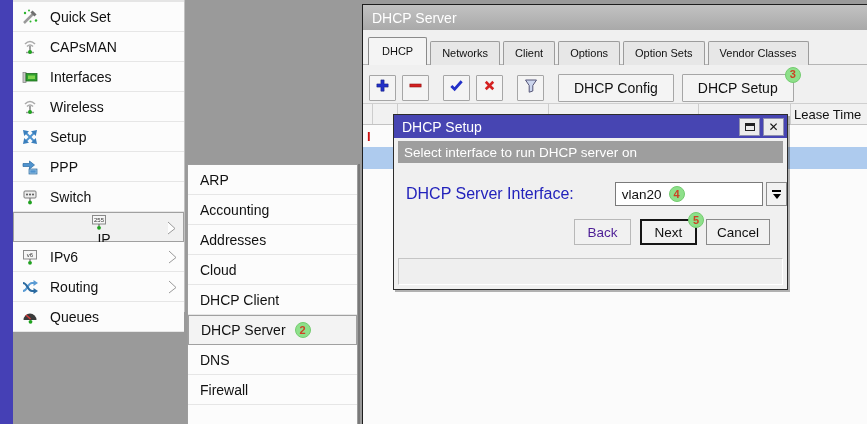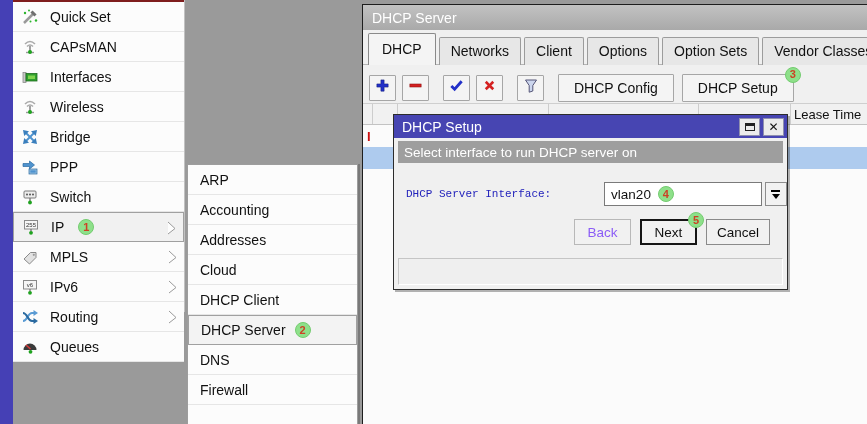--- a/index.html
+++ b/index.html
@@ -17,33 +17,33 @@
     display:inline-flex; align-items:center; justify-content:center;
     width:16px; height:16px; border-radius:50%;
     background:#8ee08a; border:1px solid #74cc70;
     color:#cc4125; font-size:11px; font-weight:bold; line-height:1;
     flex:0 0 auto;
   }
 
   
   .sidebar {
     position:absolute; left:0; top:0; width:185px; height:312px;
-    background:#7f1d1d; border-right:1px solid #c2c2c2;
+    background:#e5e5e5; border-right:1px solid #c2c2c2;
   }
   .accent-bar { position:absolute; left:0; top:0; width:13px; height:424px; background:#4540b5; }
   .menu { position:absolute; left:13px; top:2px; right:0; }
   .menu-item {
     height:30px; display:flex; align-items:center;
     padding:0 6px 0 7px; border-bottom:1px solid #e6e6e6;
     background:#fcfcfc; position:relative; cursor:default;
   }
   .menu-item .mi-icon { width:20px; height:18px; display:flex; align-items:center; justify-content:center; }
   .menu-item .mi-label { font-size:14px; margin-left:10px; white-space:nowrap; }
   .menu-item .mi-badge { margin-left:14px; }
-  .menu-item.selected { border:1px solid #a0a0a0; background:#f1f1f1; }
+  .menu-item.selected { border:1px solid #a0a0a0; background:#f1f1f1;flex-direction:column; }
   .mi-arrow { position:absolute; right:7px; top:8px; }
 
   
   .submenu {
     position:absolute; left:187px; top:164px; width:171px; height:260px;
     background:#fcfcfc; border:1px solid #9d9d9d; border-bottom:none;
     box-shadow:2px 0 0 rgba(60,60,60,.35);
   }
   .sub-item {
     height:30px; display:flex; align-items:center;
@@ -61,21 +61,21 @@
   .win-titlebar {
     height:25px; background:linear-gradient(#c2c2c2,#a9a9a9);
     display:flex; align-items:center; padding-left:9px;
     color:#fff; font-size:14px;
   }
   .tabbar {
     display:flex; align-items:flex-end; height:35px;
     padding:4px 0 0 5px; border-bottom:1px solid #b5b5b5;
   }
   .tab {
-    font-size:14px; padding:5px 11px 6px 11px;
+    font-size:11px; padding:5px 11px 6px 11px;
     border:1px solid #9c9c9c; border-bottom:none;
     background:#e7e7e7; margin-right:3px;
     border-radius:2px 2px 0 0; position:relative; top:1px;
     white-space:nowrap; cursor:default;
   }
   .tab.active { background:#f4f4f4; padding:7px 13px 8px 13px; border-color:#8a8a8a; z-index:2; }
   .toolbar { display:flex; align-items:center; padding:7px 0 0 6px; height:38px; }
   .tb-btn {
     width:27px; height:26px; background:#f4f4f4;
     border:1px solid #a6a6a6; border-radius:1px;
@@ -117,39 +117,39 @@
     display:flex; align-items:center; justify-content:center;
     margin-left:3px; font-size:12px; color:#111; cursor:default;
   }
   .max-glyph { width:10px; height:8px; border:1px solid #222; border-top:3px solid #222; }
   .dlg-msgbar {
     margin:3px 4px 0 4px; height:22px; background:#9e9e9e;
     color:#fff; font-size:13.5px; display:flex; align-items:center; padding-left:6px;
     white-space:nowrap;
   }
   .dlg-row { display:flex; align-items:center; margin-top:19px; padding-left:12px; }
-  .dlg-label { color:#2222bb; font-size:11px; width:172px; white-space:nowrap;font-family:Liberation Mono, monospace; }
+  .dlg-label { color:#2222bb; font-size:16px; width:172px; white-space:nowrap; }
   .textfield {
     width:172px; height:24px; background:#fff; border:1px solid #7a7a7a;
     display:flex; align-items:center; padding-left:6px; font-size:13.5px; gap:7px;margin-left:41px;
   }
   .dd-btn {
     width:24px; height:24px; margin-left:3px; background:#f2f2f2;
     border:1px solid #8d8d8d; display:flex; flex-direction:column;
     align-items:center; justify-content:center; cursor:default;
   }
   .dd-btn .bar { width:9px; height:2px; background:#000; margin-bottom:2px; }
   .dd-btn .tri { width:0; height:0; border-left:4.5px solid transparent; border-right:4.5px solid transparent; border-top:5px solid #000; }
   .dlg-buttons { display:flex; justify-content:flex-end; gap:9px; margin-top:13px; padding-right:17px; }
   .dlg-btn {
     min-width:57px; height:26px; background:#f1f1f1; border:1px solid #8a8a8a;
     font-size:13.5px; display:flex; align-items:center; justify-content:center;
     padding:0 10px; position:relative; cursor:default; color:#111;
   }
-  .dlg-btn.disabled { color:#8b5cf6; border-color:#b8b8b8; }
+  .dlg-btn.disabled { color:#4c1d95; border-color:#b8b8b8; }
   .dlg-btn.default { border:2px solid #151515; }
   .dlg-btn .corner-badge { position:absolute; top:-9px; right:-9px; }
   .dlg-status {
     position:absolute; left:4px; right:4px; bottom:4px; height:27px;
     background:#efefef; border:1px solid #c5c5c5;
     border-right-color:#fff; border-bottom-color:#fff;
   }
 </style>
 </head>
 <body>
@@ -217,21 +217,21 @@
             <line x1="5" y1="5" x2="13" y2="13" stroke="#4f93cf" stroke-width="2"></line>
             <line x1="13" y1="5" x2="5" y2="13" stroke="#4f93cf" stroke-width="2"></line>
             <g fill="#3a7fbd">
               <path d="M2 2 L8 3.2 L3.2 8 Z"></path>
               <path d="M16 2 L14.8 8 L10 3.2 Z"></path>
               <path d="M2 16 L3.2 10 L8 14.8 Z"></path>
               <path d="M16 16 L10 14.8 L14.8 10 Z"></path>
             </g>
           </svg>
         </span>
-      <span class="mi-label">Bridge</span>
+      <span class="mi-label">Setup</span>
     </div>
 
     <div class="menu-item">
       <span class="mi-icon">
           <svg width="18" height="18" viewBox="0 0 18 18">
             <path d="M2 5.5 h6.5 v-2.5 l5 4 -5 4 v-2.5 H2 Z" fill="#4f93cf" stroke="#2a6aa0" stroke-width="0.7"></path>
             <rect x="8" y="11" width="8" height="5" fill="#9cc4e4" stroke="#2a6aa0" stroke-width="0.7"></rect>
             <rect x="9.3" y="12.3" width="5.4" height="2.4" fill="#4f93cf"></rect>
           </svg>
         </span>
@@ -262,32 +262,20 @@
             <circle cx="9" cy="14.8" r="1.9" fill="#1fa21f"></circle>
           </svg>
         </span>
       <span class="mi-label">IP</span>
       <span class="badge mi-badge">1</span>
       <span class="mi-arrow"><svg width="9" height="14" viewBox="0 0 9 14">
             <path d="M1 1 L8 7.5 L1 13" fill="#fdfdfd" stroke="#9a9a9a" stroke-width="1"></path>
           </svg></span>
     </div>
 
-    <div class="menu-item">
-      <span class="mi-icon">
-          <svg width="18" height="18" viewBox="0 0 18 18">
-            <path d="M3 11 L9.5 4.5 L15 4.5 L15 9.5 L8.5 16 Z" fill="#e2e2e2" stroke="#8a8a8a"></path>
-            <circle cx="12.8" cy="6.8" r="1.1" fill="#9a9a9a"></circle>
-          </svg>
-        </span>
-      <span class="mi-label">MPLS</span>
-      <span class="mi-arrow"><svg width="9" height="14" viewBox="0 0 9 14">
-            <path d="M1 1 L8 7.5 L1 13" fill="#fdfdfd" stroke="#9a9a9a" stroke-width="1"></path>
-          </svg></span>
-    </div>
 
     <div class="menu-item">
       <span class="mi-icon">
           <svg width="18" height="18" viewBox="0 0 18 18">
             <rect x="2.5" y="2.5" width="13" height="8.5" fill="#f6f6f6" stroke="#8a8a8a"></rect>
             <text x="9" y="9.3" font-size="6" text-anchor="middle" fill="#333" font-family="Liberation Sans, sans-serif">v6</text>
             <line x1="9" y1="11" x2="9" y2="13.5" stroke="#7a7a7a" stroke-width="1.4"></line>
             <circle cx="9" cy="14.8" r="1.9" fill="#1fa21f"></circle>
           </svg>
         </span>

